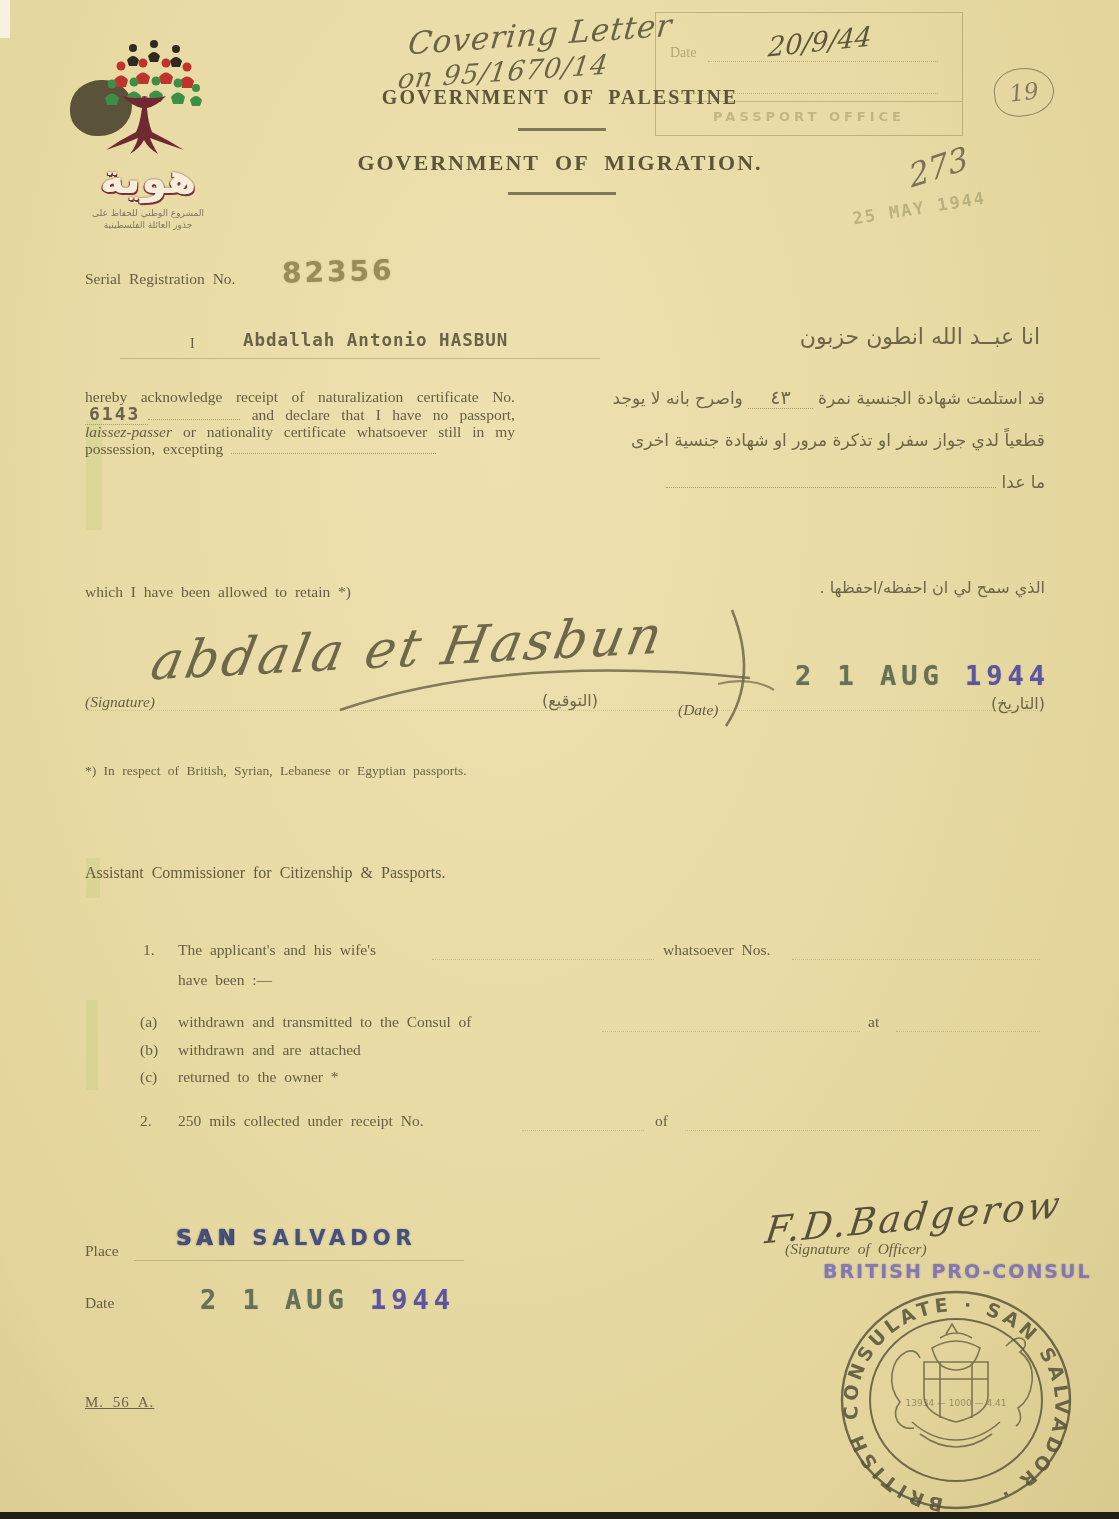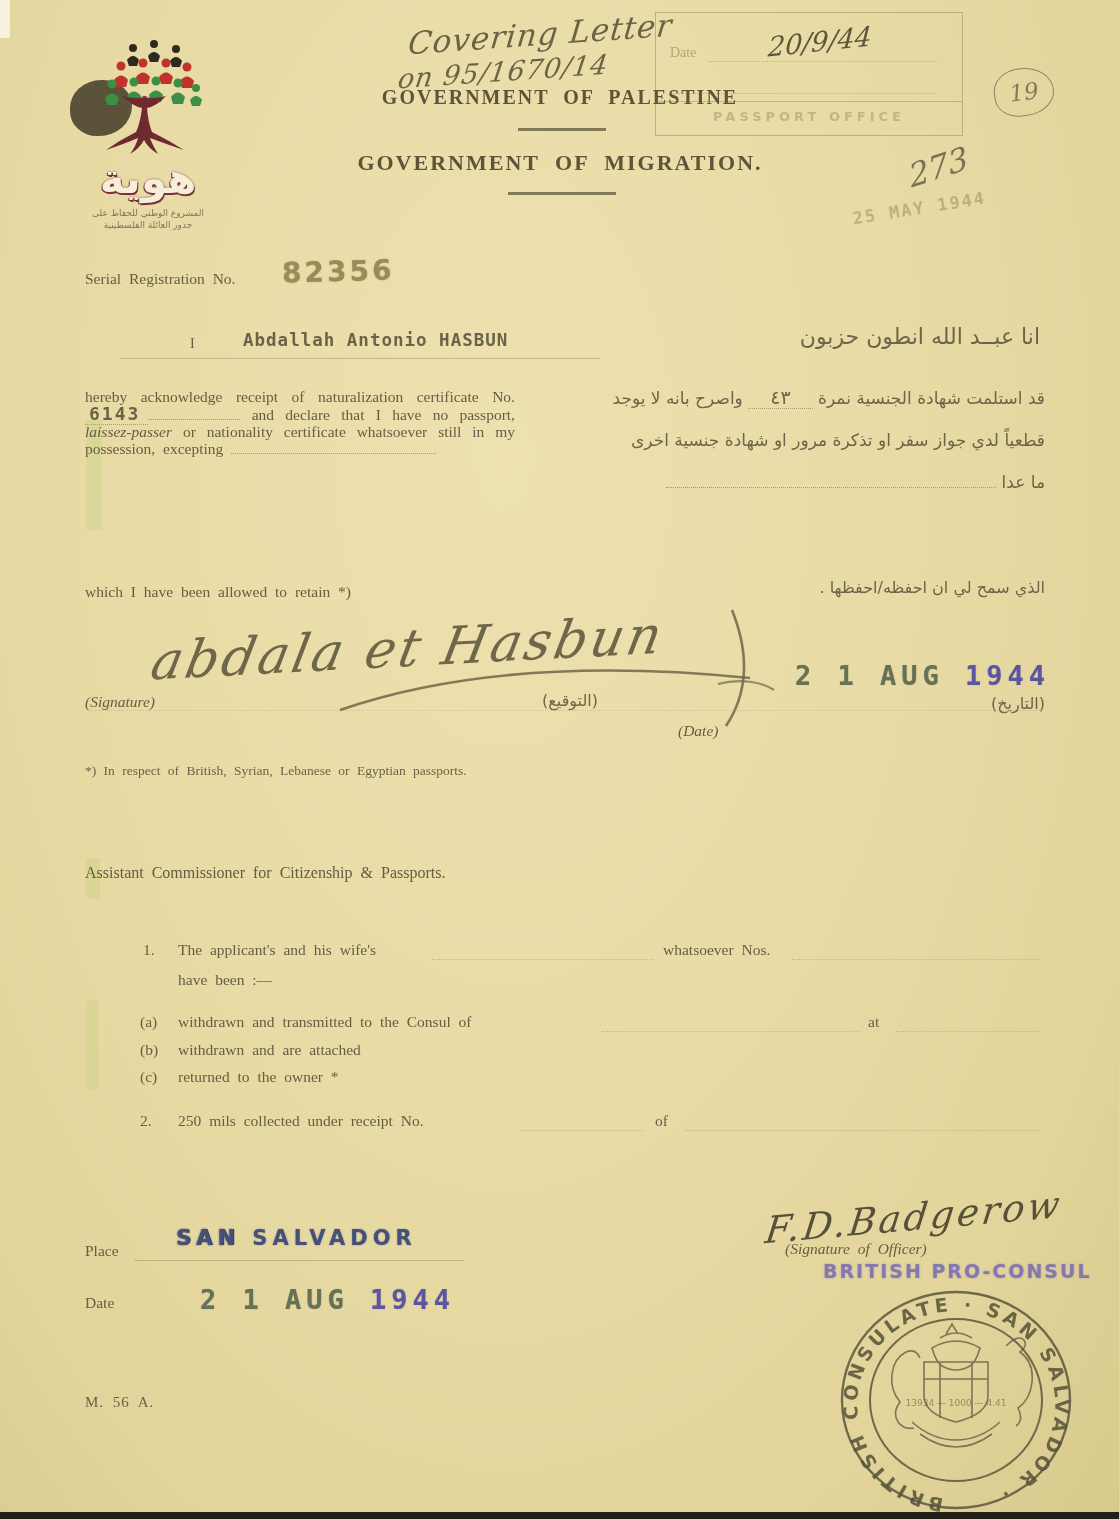--- a/index.html
+++ b/index.html
@@ -145,21 +145,21 @@
   <div class="abs hand" style="left:152px;top:618px;font-size:52px;color:#6f6749;transform:rotate(-3deg) skewX(-14deg);letter-spacing:3px;white-space:nowrap;">abdala et Hasbun</div>
   <svg class="abs" style="left:330px;top:600px;" width="480" height="130" viewBox="0 0 480 130">
     <path d="M10,110 C120,72 260,62 420,78" stroke="#6f6749" stroke-width="2.6" fill="none" opacity=".85"></path>
     <path d="M402,10 C418,50 420,90 396,126" stroke="#6f6749" stroke-width="2.6" fill="none" opacity=".85"></path>
     <path d="M388,84 C410,78 432,82 444,90" stroke="#6f6749" stroke-width="2.2" fill="none" opacity=".7"></path>
   </svg>
 
   <div class="abs dotted" style="left:85px;top:696px;width:955px;height:14px;border-color:rgba(168,156,110,.4);"></div>
   <div class="abs label" style="left:85px;top:693px;font-style:italic;">(Signature)</div>
   <div class="abs arabic" style="left:520px;top:691px;width:100px;text-align:center;font-size:16px;">(التوقيع)</div>
-  <div class="abs label" style="left:678px;top:722px;font-style:italic;">(Date)</div>
+  <div class="abs label" style="left:678px;top:701px;font-style:italic;">(Date)</div>
   <div class="abs stampdate" style="left:795px;top:660px;">
     <span>2 1 AUG</span>
     <span class="stampyear">1944</span>
   </div>
   <div class="abs arabic" style="left:965px;top:694px;width:80px;font-size:16px;">(التاريخ)</div>
 
   <div class="abs" style="left:85px;top:763px;font-size:13.5px;word-spacing:4px;color:#6a6348;">*) In respect of British, Syrian, Lebanese or Egyptian passports.</div>
 
   <div class="abs" style="left:85px;top:864px;font-size:16px;word-spacing:4px;color:#635c41;">Assistant Commissioner for Citizenship &amp; Passports.</div>
 
@@ -223,17 +223,17 @@
       <path d="M78,70 q-12,6 -14,22 q-2,16 8,28 q-8,10 -2,20 q6,8 16,6 M78,70 q10,-4 14,6"></path>
       <path d="M178,64 q12,-12 18,-6 q4,6 -4,12 q14,10 12,30 q-2,18 -14,26 q6,12 -2,18"></path>
       <path d="M96,80 h64 v34 q0,18 -32,26 q-32,-8 -32,-26 z"></path>
       <path d="M96,97 h64 M112,80 v56 M144,80 v56"></path>
       <path d="M84,140 q20,18 44,18 q24,0 44,-18"></path>
       <path d="M92,152 q36,26 72,0"></path>
     </g>
     <text x="128" y="124" text-anchor="middle" font-size="9" fill="#57523a" opacity=".55">13934 — 1000 — 4.41</text>
   </svg>
 
-  <div class="abs" style="left:85px;top:1394px;font-size:15px;letter-spacing:1px;word-spacing:4px;color:#6a6348;">M. 56 A.</div>
+  <div class="abs" style="left:85px;top:1394px;font-size:15px;letter-spacing:1px;word-spacing:4px;color:#6a6348;text-decoration:underline;">M. 56 A.</div>
 
 
   <div class="abs" style="left:0;top:1512px;width:1119px;height:7px;background:#211e17;z-index:60;"></div>
 </div>
 
 </body></html>

